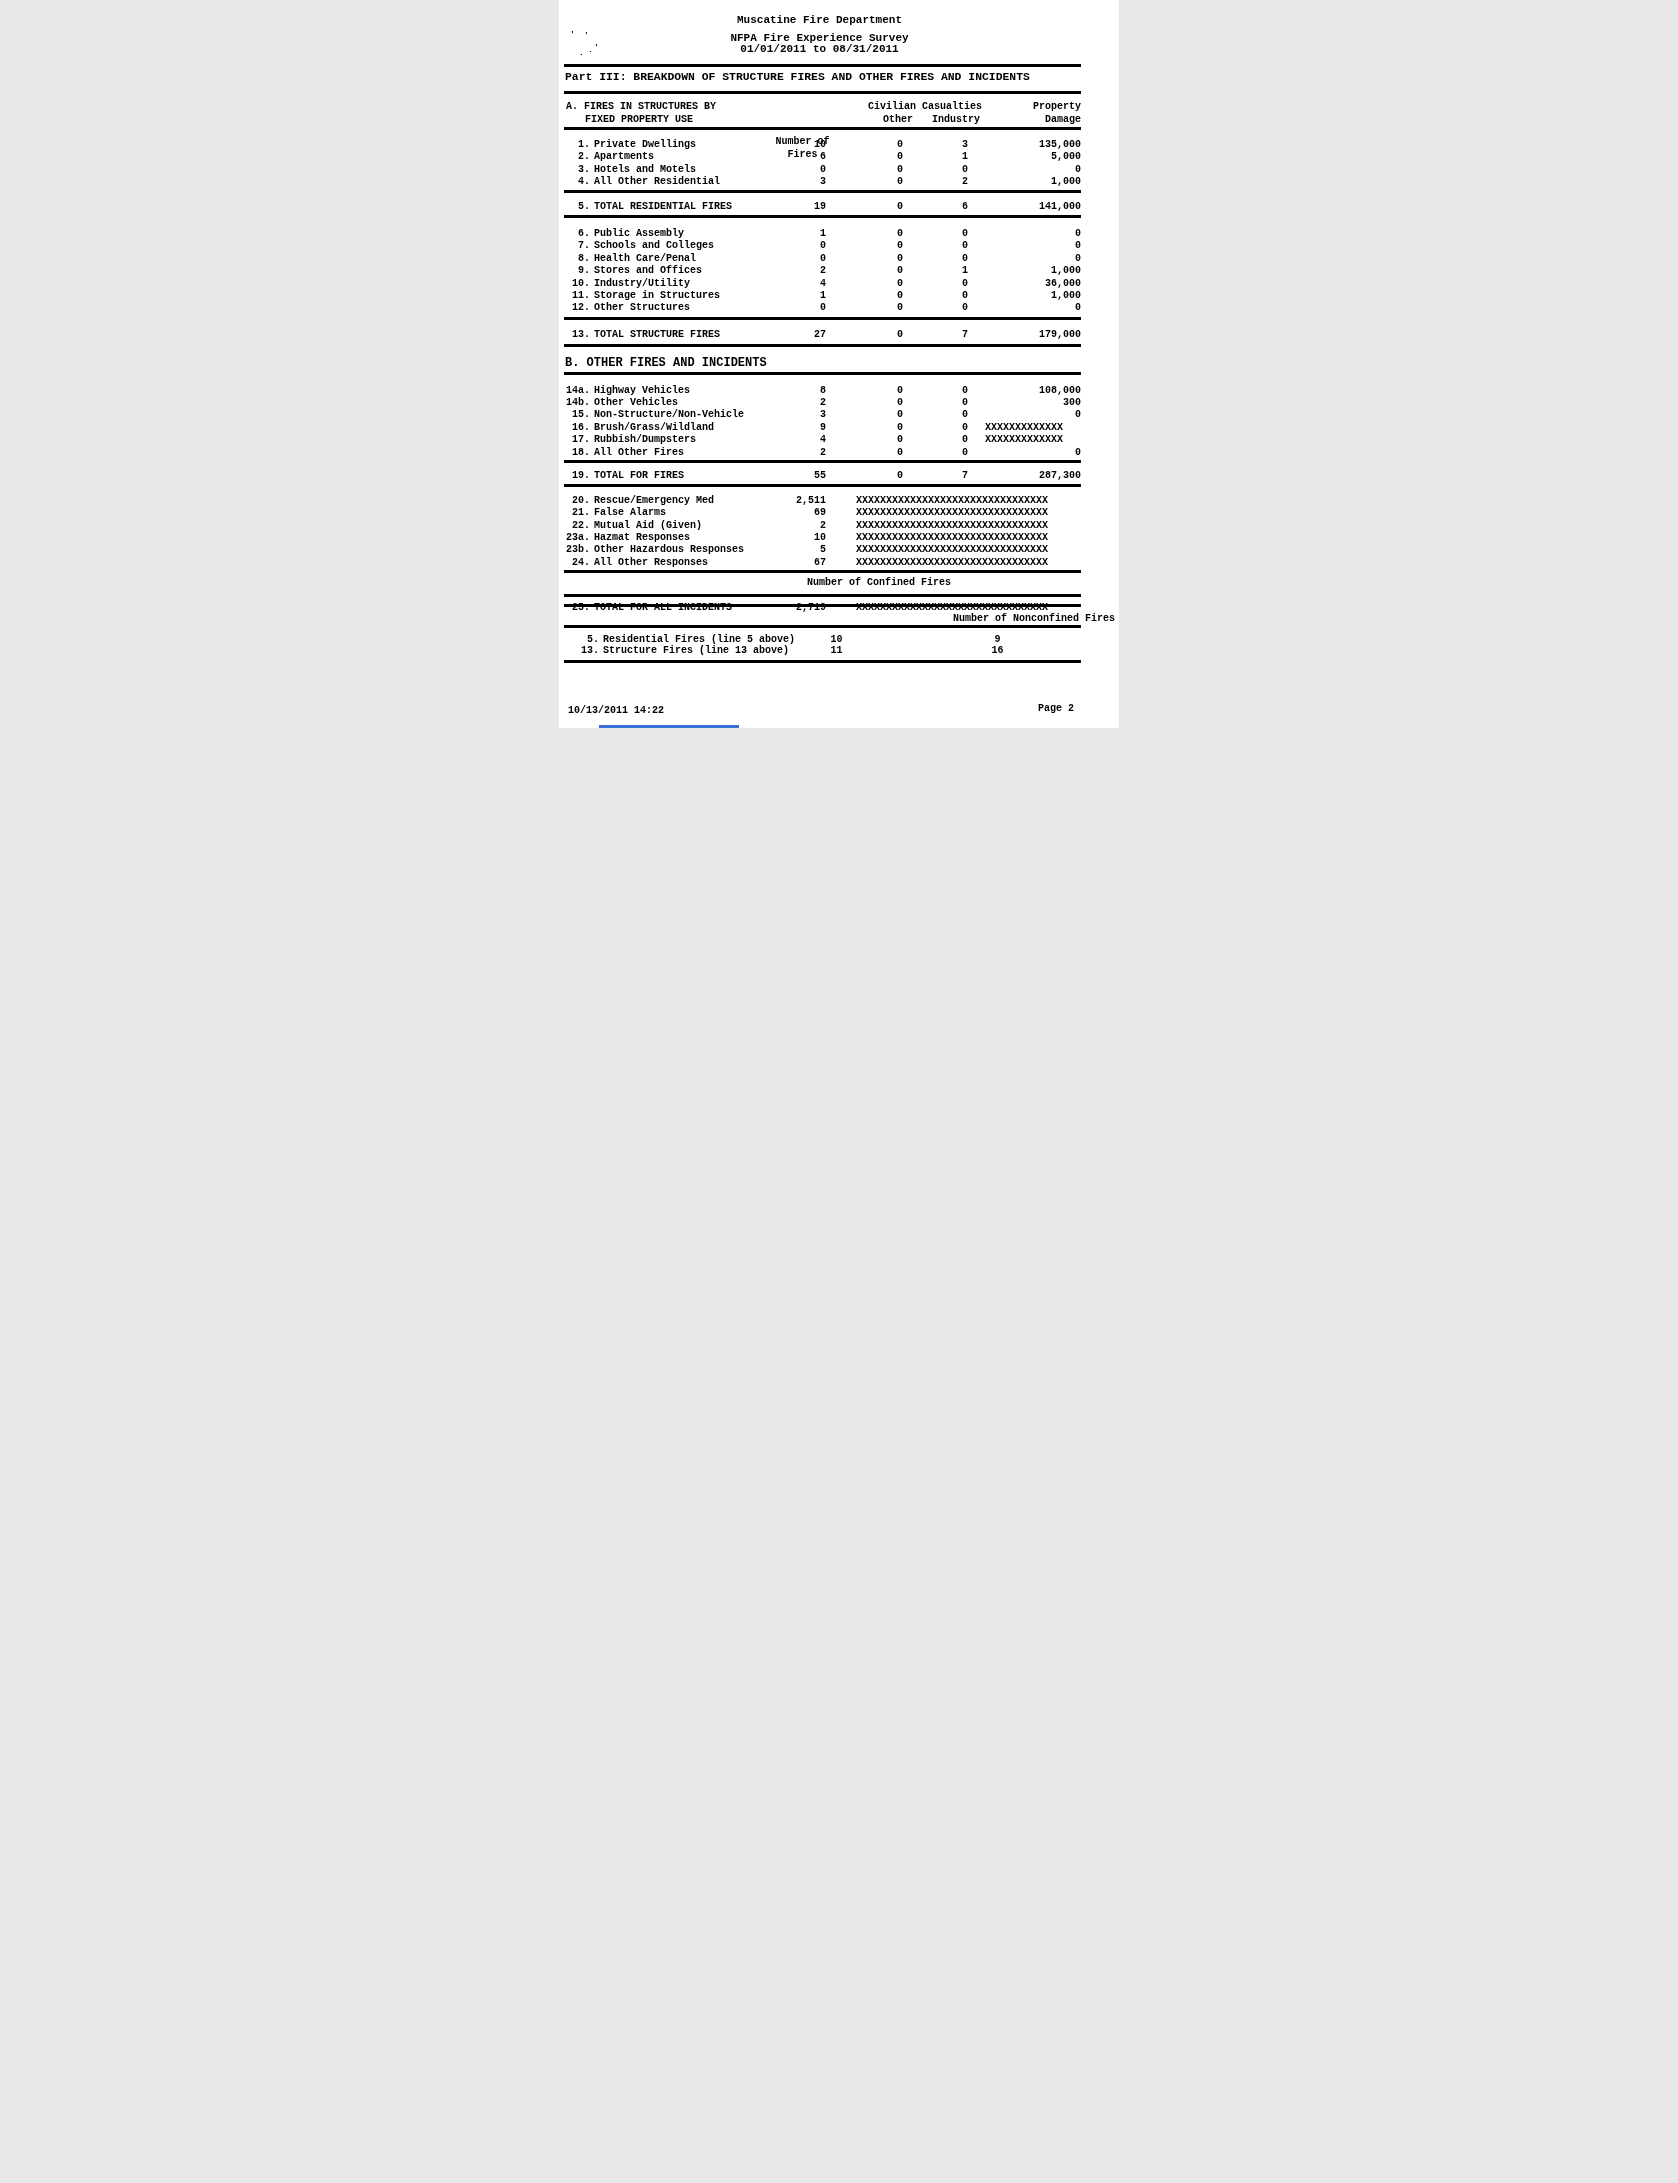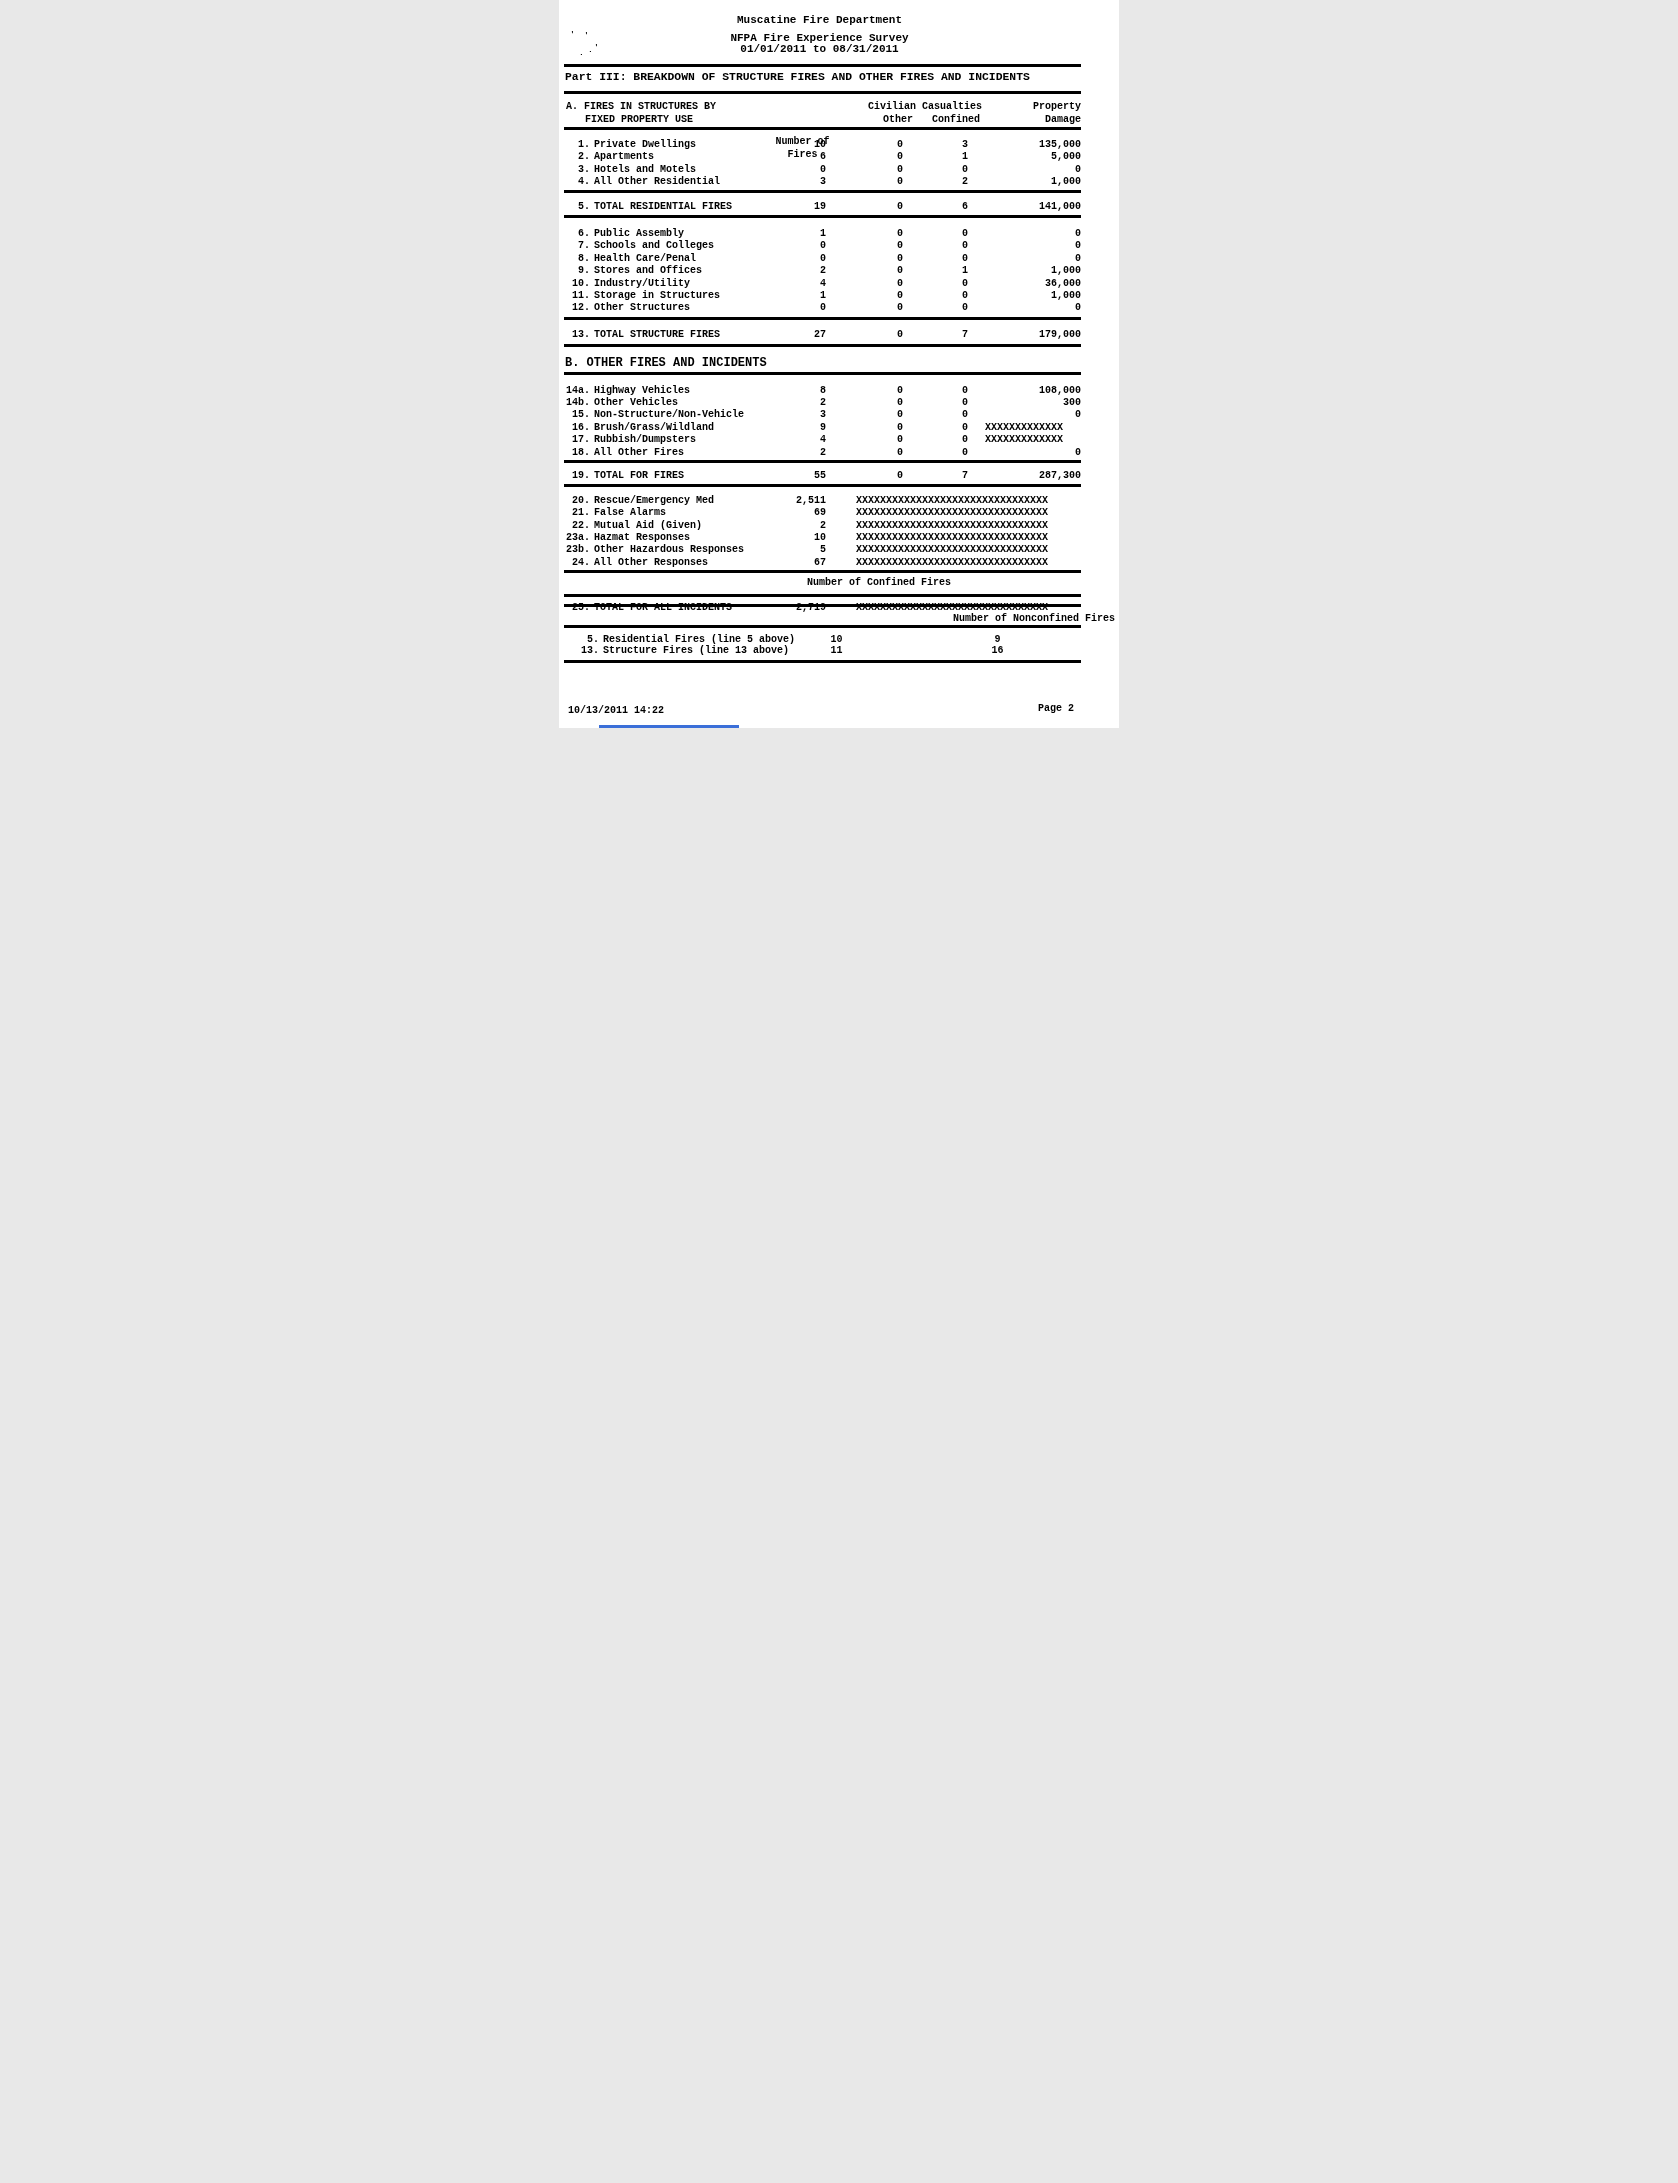--- a/index.html
+++ b/index.html
@@ -63,21 +63,21 @@
   <div class="rule thick" style="top:64px;"></div>
   <div class="part3" style="top:72px;">Part III: BREAKDOWN OF STRUCTURE FIRES AND OTHER FIRES AND INCIDENTS</div>
   <div class="rule thick" style="top:91px;"></div>
 
   <div class="hdr h-left1" style="top:102px;">A. FIRES IN STRUCTURES BY</div>
   <div class="hdr h-left2" style="top:115px;">FIXED PROPERTY USE</div>
   <div class="hdr h-fires" style="top:102px;">Number of</div>
   <div class="hdr h-fires" style="top:115px;">Fires</div>
   <div class="hdr h-cas" style="top:102px;">Civilian Casualties</div>
   <div class="hdr h-deaths" style="top:115px;">Other</div>
-  <div class="hdr h-inj" style="top:115px;">Confined</div>
+  <div class="hdr h-inj" style="top:115px;">Industry</div>
   <div class="hdr h-dmg" style="top:102px;">Property</div>
   <div class="hdr h-dmg" style="top:115px;">Damage</div>
 
   <div class="rule" style="top:127px;"></div>
 
   <div class="trow" style="top:140px;">
     <span class="c num">1.</span>
       <span class="c lbl">Private Dwellings</span>
       <span class="c fires">10</span>
       <span class="c deaths">0</span>

